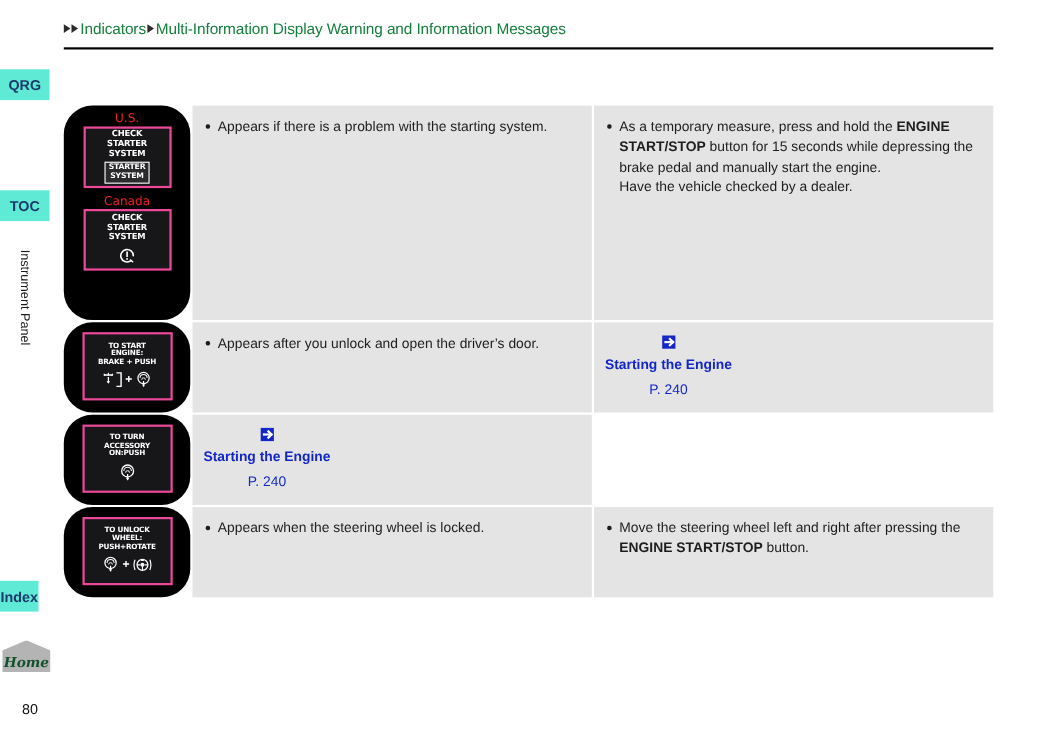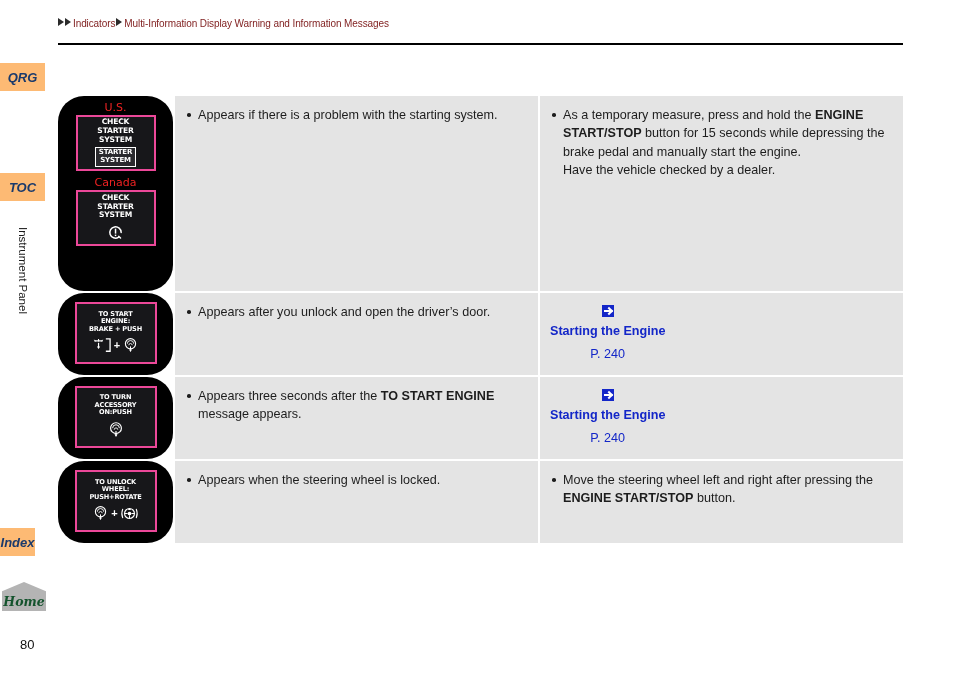--- a/index.html
+++ b/index.html
@@ -10,22 +10,22 @@
     font-family: "Liberation Sans", sans-serif;
     color: #1a1a1a;
     position: relative;
     overflow: hidden;
   }
 
   
   .breadcrumb {
     position: absolute;
     left: 58px; top: 18px;
-    font-size: 10px;
-    color: #7f1d1d;
+    font-size: 14px;
+    color: #15803d;
     white-space: nowrap;
     letter-spacing: -0.1px;
   }
   .bc-arrow {
     display: inline-block;
     width: 0; height: 0;
     border-left: 6px solid #2b2b2b;
     border-top: 4.5px solid transparent;
     border-bottom: 4.5px solid transparent;
     vertical-align: 1px;
@@ -37,26 +37,26 @@
     position: absolute;
     left: 58px; top: 43px;
     width: 845px; height: 2px;
     background: #000;
   }
 
   
   .side-tab {
     position: absolute;
     left: 0;
-    background: #fdba74;
+    background: #5eead4;
     color: #1b3a6b;
     font-weight: bold;
     font-size: 13px;
     text-align: center;
-    display: flex; align-items: center; justify-content: center; font-style: italic;
+    display: flex; align-items: center; justify-content: center;
   }
   .tab-qrg  { top: 63px;  width: 45px; height: 28px; }
   .tab-toc  { top: 173px; width: 45px; height: 28px; }
   .tab-index{ top: 528px; width: 35px; height: 28px; }
 
   .vertical-label {
     position: absolute;
     left: 0; top: 205px;
     width: 45px; height: 130px;
     display: flex; align-items: center; justify-content: center;
@@ -370,25 +370,20 @@
               <circle cx="12" cy="9.5" r="7.2" fill="none" stroke="#fff" stroke-width="1.6"></circle>
               <path d="M7.5 9.5a4.5 4.5 0 0 1 9 0" fill="none" stroke="#fff" stroke-width="1.3"></path>
               <path d="M9.6 11.6a2.4 2.4 0 0 1 4.8 0" fill="none" stroke="#fff" stroke-width="1.2"></path>
               <path d="M12 13.2v7" stroke="#fff" stroke-width="1.5"></path>
               <path d="M9.9 17.8l2.1 3.2 2.1-3.2z" fill="#fff"></path>
             </svg>
           </div>
         </div>
       </div>
 
-      <div class="cell col-cond">
-        <ul class="bl">
-          <li><span>Appears three seconds after the </span><b>TO START ENGINE</b><span> message appears.</span></li>
-        </ul>
-      </div>
 
       <div class="cell col-expl expl-center">
         <div class="xref">
           <span class="arrow-box"></span>
           <span class="xlabel">Starting the Engine</span>
           <span class="xpage">P. 240</span>
         </div>
       </div>
     </div>
 

